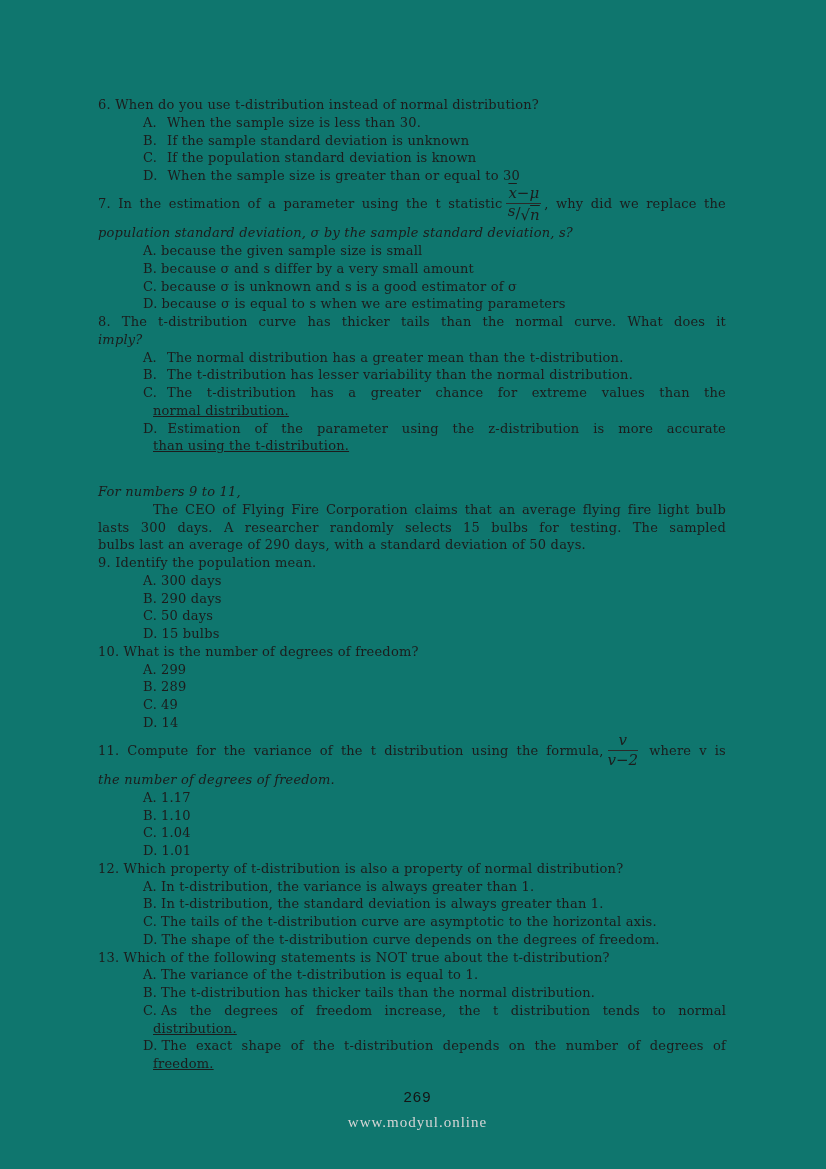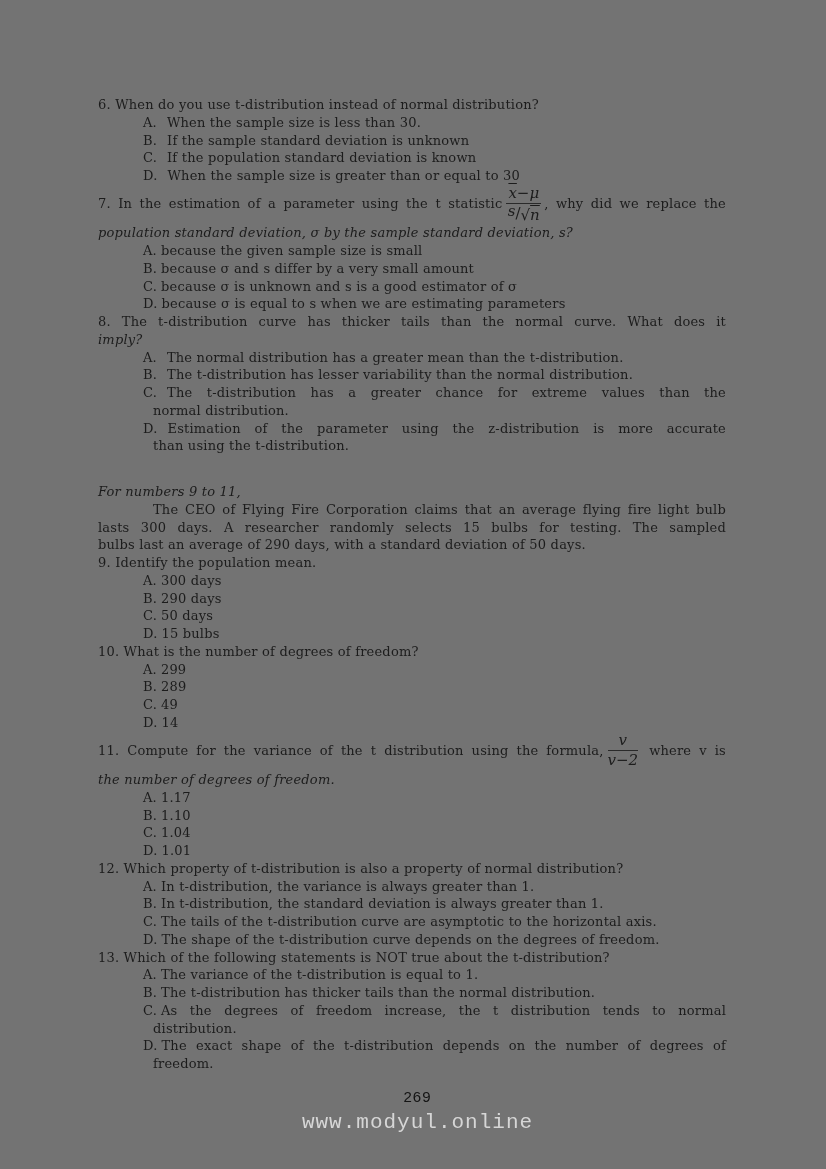--- a/index.html
+++ b/index.html
@@ -1,36 +1,36 @@
 <!DOCTYPE html>
 <html><head>
 <meta charset="utf-8">
 <style>
   html,body{margin:0;padding:0;background:#ffffff;}
   .page{
     position:relative;
     width:826px;height:1169px;
-    background:#737373;
+    background:#0f766e;
     overflow:hidden;
     font-family:"DejaVu Serif", serif;
     font-size:13px;
     line-height:17.75px;
     letter-spacing:0.2px;
     color:#1c1c1c;
   }
   .content{padding:96px 100px 0 98px;}
   .q{margin:0;}
   .qtext{margin:0;}
   .jline{display:block;text-align:justify;text-align-last:justify;}
   .qcont{font-style:italic;}
   .opts{margin-left:45px;}
   .opt{margin:0;}
   .olet{margin-right:4px;}
   .wide .olet{margin-right:10px;}
-  .ocont{display:block;margin-left:10px;}
+  .ocont{display:block;margin-left:10px;text-decoration:underline;}
   .frm{line-height:31px;}
   .frm2{line-height:27px;}
   .frac{
     display:inline-block;vertical-align:middle;
     text-align:center;text-align-last:center;
     font-size:15px;line-height:1.15;font-style:italic;
     letter-spacing:0;margin:0 3px 2px 4px;
   }
   .frac .num{display:block;border-bottom:1px solid #2a2a2a;padding:0 2px 1px;}
   .frac .den{display:block;padding-top:1px;}
@@ -42,22 +42,22 @@
   .intro{font-style:italic;margin-top:28px;}
   .para{margin:0;}
   .firstline{text-indent:55px;}
   .footer{position:absolute;left:9px;right:0;top:1088px;text-align:center;}
   .pagenum{
     font-family:"Liberation Sans", sans-serif;
     font-size:15px;color:#141414;letter-spacing:1px;
   }
   .watermark{
     margin-top:8px;
-    font-family:Liberation Mono, monospace;
-    font-size:21px;color:#d6d6d6;letter-spacing:1px;
+    font-family:Liberation Serif, serif;
+    font-size:15px;color:#d6d6d6;letter-spacing:1px;
   }
 </style>
 </head>
 <body>
 
 <div class="page">
   <div class="content">
 
     <div class="q">
       <div class="qtext">6. When do you use t-distribution instead of normal distribution?</div>

